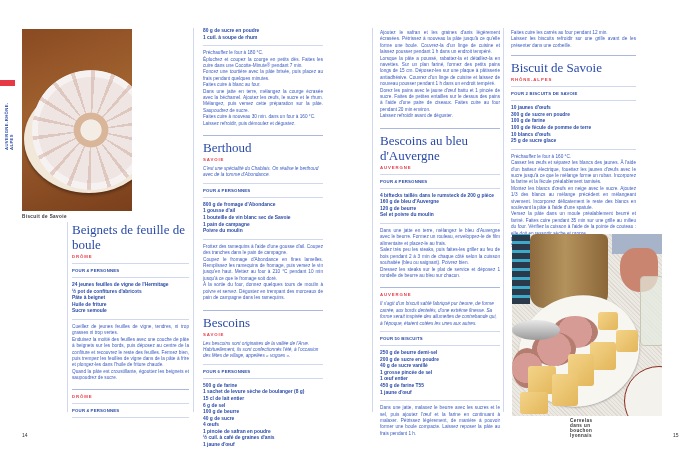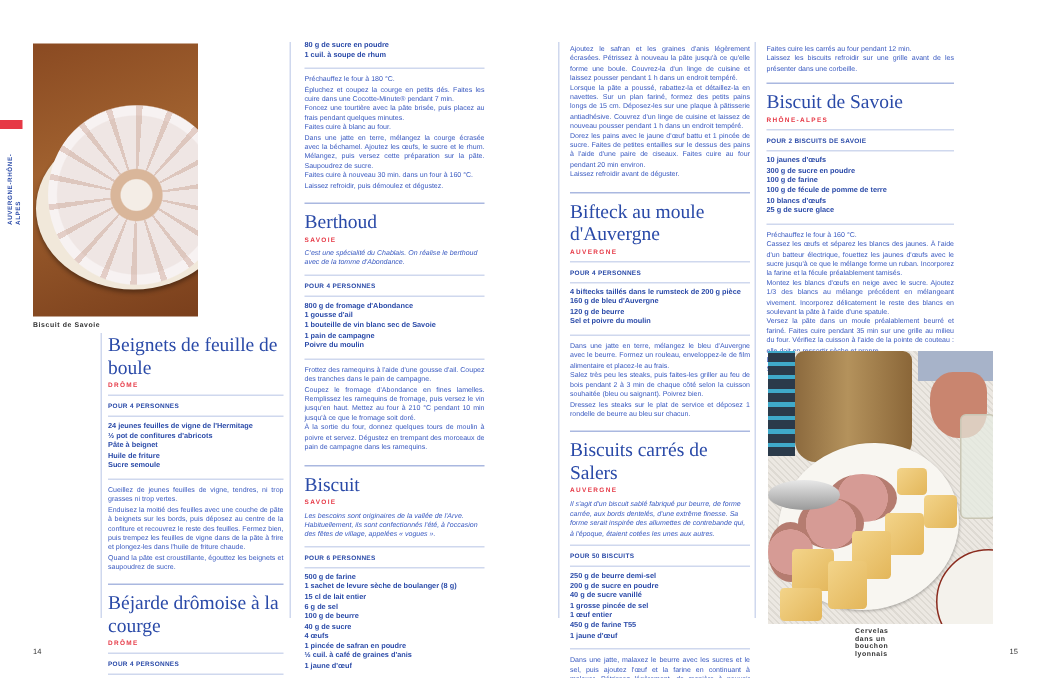--- a/index.html
+++ b/index.html
@@ -79,21 +79,20 @@
       </div>
       <div class="rule"></div>
       <div class="steps">
         <div>Cueillez de jeunes feuilles de vigne, tendres, ni trop grasses ni trop vertes.</div>
         <div>Enduisez la moitié des feuilles avec une couche de pâte à beignets sur les bords, puis déposez au centre de la confiture et recouvrez le reste des feuilles. Fermez bien, puis trempez les feuilles de vigne dans de la pâte à frire et plongez-les dans l'huile de friture chaude.</div>
         <div>Quand la pâte est croustillante, égouttez les beignets et saupoudrez de sucre.</div>
       </div>
     </div>
     <div class="rule rule-dark" style="margin-top:7px;"></div>
     <div class="recipe">
-      <div class="recipe-title">Béjarde drômoise à la courge</div>
       <div class="region">DRÔME</div>
       <div class="rule"></div>
       <div class="serves">POUR 4 PERSONNES</div>
       <div class="rule"></div>
 
     </div>
   </div>
 
   <div class="col-divider" style="left:67px; top:222px;"></div>
   <div class="col-divider" style="left:193px;"></div>
@@ -130,21 +129,21 @@
       </div>
       <div class="rule"></div>
       <div class="steps">
         <div>Frottez des ramequins à l'aide d'une gousse d'ail. Coupez des tranches dans le pain de campagne.</div>
         <div>Coupez le fromage d'Abondance en fines lamelles. Remplissez les ramequins de fromage, puis versez le vin jusqu'en haut. Mettez au four à 210 °C pendant 10 min jusqu'à ce que le fromage soit doré.</div>
         <div>À la sortie du four, donnez quelques tours de moulin à poivre et servez. Dégustez en trempant des morceaux de pain de campagne dans les ramequins.</div>
       </div>
     </div>
     <div class="rule rule-dark" style="margin-top:8px;"></div>
     <div class="recipe">
-      <div class="recipe-title">Biscuit</div>
+      <div class="recipe-title">Bescoins</div>
       <div class="region">SAVOIE</div>
       <div class="intro">Les bescoins sont originaires de la vallée de l'Arve. Habituellement, ils sont confectionnés l'été, à l'occasion des fêtes de village, appelées « vogues ».</div>
       <div class="rule"></div>
       <div class="serves">POUR 6 PERSONNES</div>
       <div class="rule"></div>
       <div class="ingredients">
         <div>500 g de farine</div>
         <div>1 sachet de levure sèche de boulanger (8 g)</div>
         <div>15 cl de lait entier</div>
         <div>6 g de sel</div>
@@ -166,41 +165,40 @@
 
   <div class="col" style="left:380px; top:30px; width:120px;">
     <div class="steps">
       <div>Ajoutez le safran et les graines d'anis légèrement écrasées. Pétrissez à nouveau la pâte jusqu'à ce qu'elle forme une boule. Couvrez-la d'un linge de cuisine et laissez pousser pendant 1 h dans un endroit tempéré.</div>
       <div>Lorsque la pâte a poussé, rabattez-la et détaillez-la en navettes. Sur un plan fariné, formez des petits pains longs de 15 cm. Déposez-les sur une plaque à pâtisserie antiadhésive. Couvrez d'un linge de cuisine et laissez de nouveau pousser pendant 1 h dans un endroit tempéré.</div>
       <div>Dorez les pains avec le jaune d'œuf battu et 1 pincée de sucre. Faites de petites entailles sur le dessus des pains à l'aide d'une paire de ciseaux. Faites cuire au four pendant 20 min environ.</div>
       <div>Laissez refroidir avant de déguster.</div>
     </div>
     <div class="rule rule-dark" style="margin-top:8px;"></div>
     <div class="recipe">
-      <div class="recipe-title">Bifteck au moule d'Auvergne</div>
+      <div class="recipe-title">Bescoins au bleu d'Auvergne</div>
       <div class="region">AUVERGNE</div>
       <div class="rule"></div>
       <div class="serves">POUR 4 PERSONNES</div>
       <div class="rule"></div>
       <div class="ingredients">
         <div>4 biftecks taillés dans le rumsteck de 200 g pièce</div>
         <div>160 g de bleu d'Auvergne</div>
         <div>120 g de beurre</div>
         <div>Sel et poivre du moulin</div>
       </div>
       <div class="rule"></div>
       <div class="steps">
         <div>Dans une jatte en terre, mélangez le bleu d'Auvergne avec le beurre. Formez un rouleau, enveloppez-le de film alimentaire et placez-le au frais.</div>
         <div>Salez très peu les steaks, puis faites-les griller au feu de bois pendant 2 à 3 min de chaque côté selon la cuisson souhaitée (bleu ou saignant). Poivrez bien.</div>
         <div>Dressez les steaks sur le plat de service et déposez 1 rondelle de beurre au bleu sur chacun.</div>
       </div>
     </div>
     <div class="rule rule-dark" style="margin-top:8px;"></div>
     <div class="recipe">
-      <div class="recipe-title">Biscuits carrés de Salers</div>
       <div class="region">AUVERGNE</div>
       <div class="intro">Il s'agit d'un biscuit sablé fabriqué pur beurre, de forme carrée, aux bords dentelés, d'une extrême finesse. Sa forme serait inspirée des allumettes de contrebande qui, à l'époque, étaient cotées les unes aux autres.</div>
       <div class="rule"></div>
       <div class="serves">POUR 50 BISCUITS</div>
       <div class="rule"></div>
       <div class="ingredients">
         <div>250 g de beurre demi-sel</div>
         <div>200 g de sucre en poudre</div>
         <div>40 g de sucre vanillé</div>
         <div>1 grosse pincée de sel</div>

